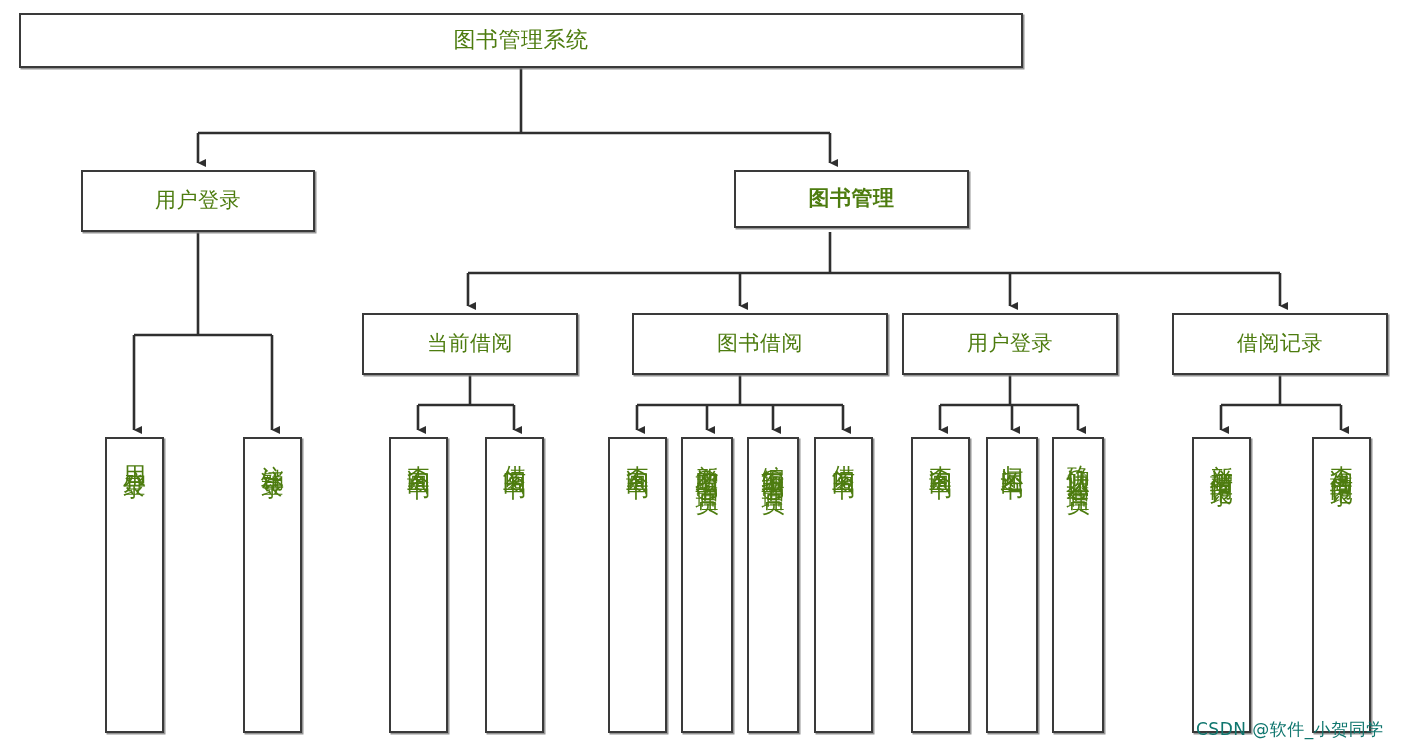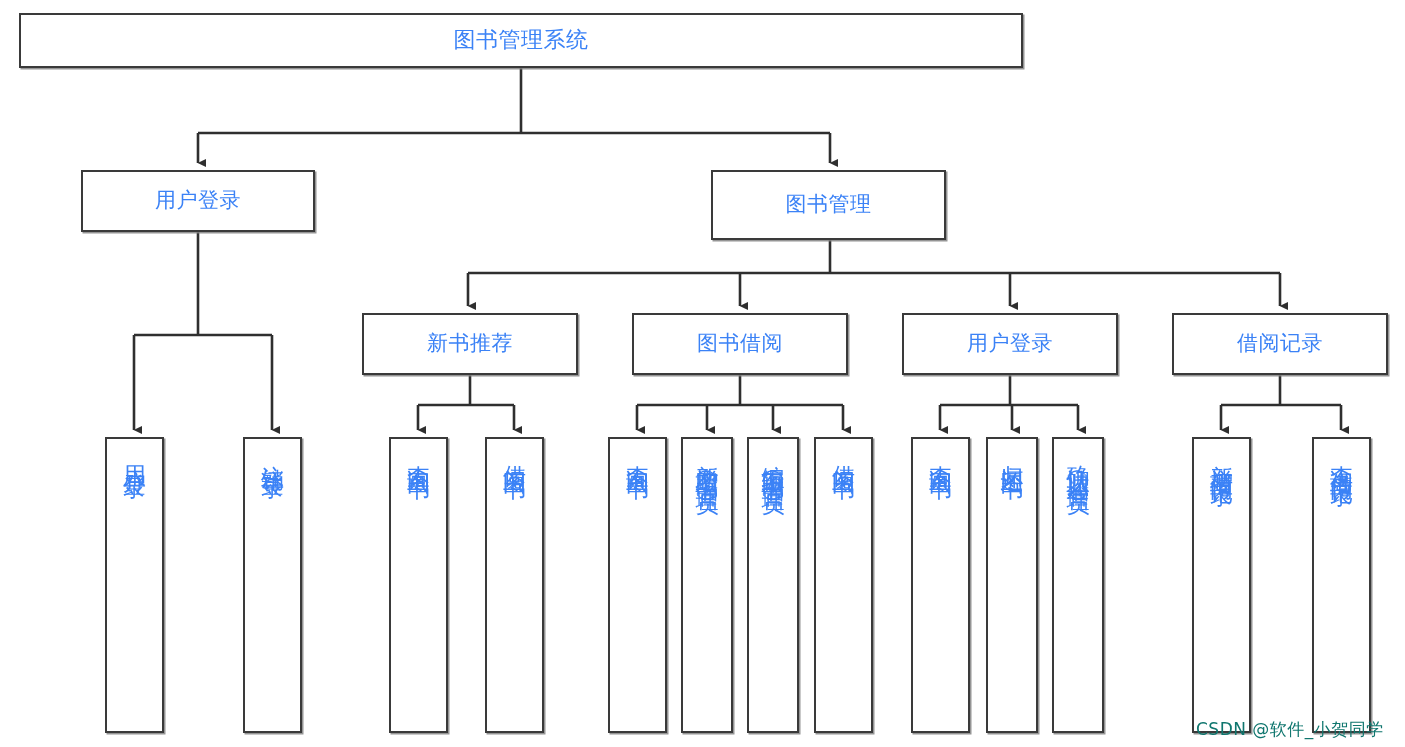--- a/index.html
+++ b/index.html
@@ -29,21 +29,21 @@
   }
   .node {
     position: absolute;
     box-sizing: border-box;
     background: #ffffff;
     border: 2px solid #3a3a3a;
     box-shadow: 1.5px 1.5px 0 0 rgba(130,130,130,0.85);
     display: flex;
     align-items: center;
     justify-content: center;
-    color: #3b82f6;
+    color: #4d7c0f;
   }
   .node-label {
     display: block;
     text-align: center;
     line-height: 1.12;
     letter-spacing: 0.5px;
   }
   
   .node.horiz .node-label {
     font-size: 21px;
@@ -131,28 +131,28 @@
     </g>
   </svg>
 
   <div class="node horiz root" style="left:19px; top:13px; width:1004px; height:55px;">
     <span class="node-label">图书管理系统</span>
   </div>
 
   <div class="node horiz" style="left:81px; top:170px; width:234px; height:62px;">
     <span class="node-label">用户登录</span>
   </div>
-  <div class="node horiz" style="left:711px; top:170px; width:235px; height:70px;">
+  <div class="node horiz" style="left:734px; top:170px; width:235px; height:58px;font-weight:bold;">
     <span class="node-label">图书管理</span>
   </div>
 
   <div class="node horiz" style="left:362px; top:313px; width:216px; height:62px;">
-    <span class="node-label">新书推荐</span>
-  </div>
-  <div class="node horiz" style="left:632px; top:313px; width:216px; height:62px;">
+    <span class="node-label">当前借阅</span>
+  </div>
+  <div class="node horiz" style="left:632px; top:313px; width:256px; height:62px;">
     <span class="node-label">图书借阅</span>
   </div>
   <div class="node horiz" style="left:902px; top:313px; width:216px; height:62px;">
     <span class="node-label">用户登录</span>
   </div>
   <div class="node horiz" style="left:1172px; top:313px; width:216px; height:62px;">
     <span class="node-label">借阅记录</span>
   </div>
 
   <div class="node vert" style="left:105px; top:437px; width:59px; height:296px;">

